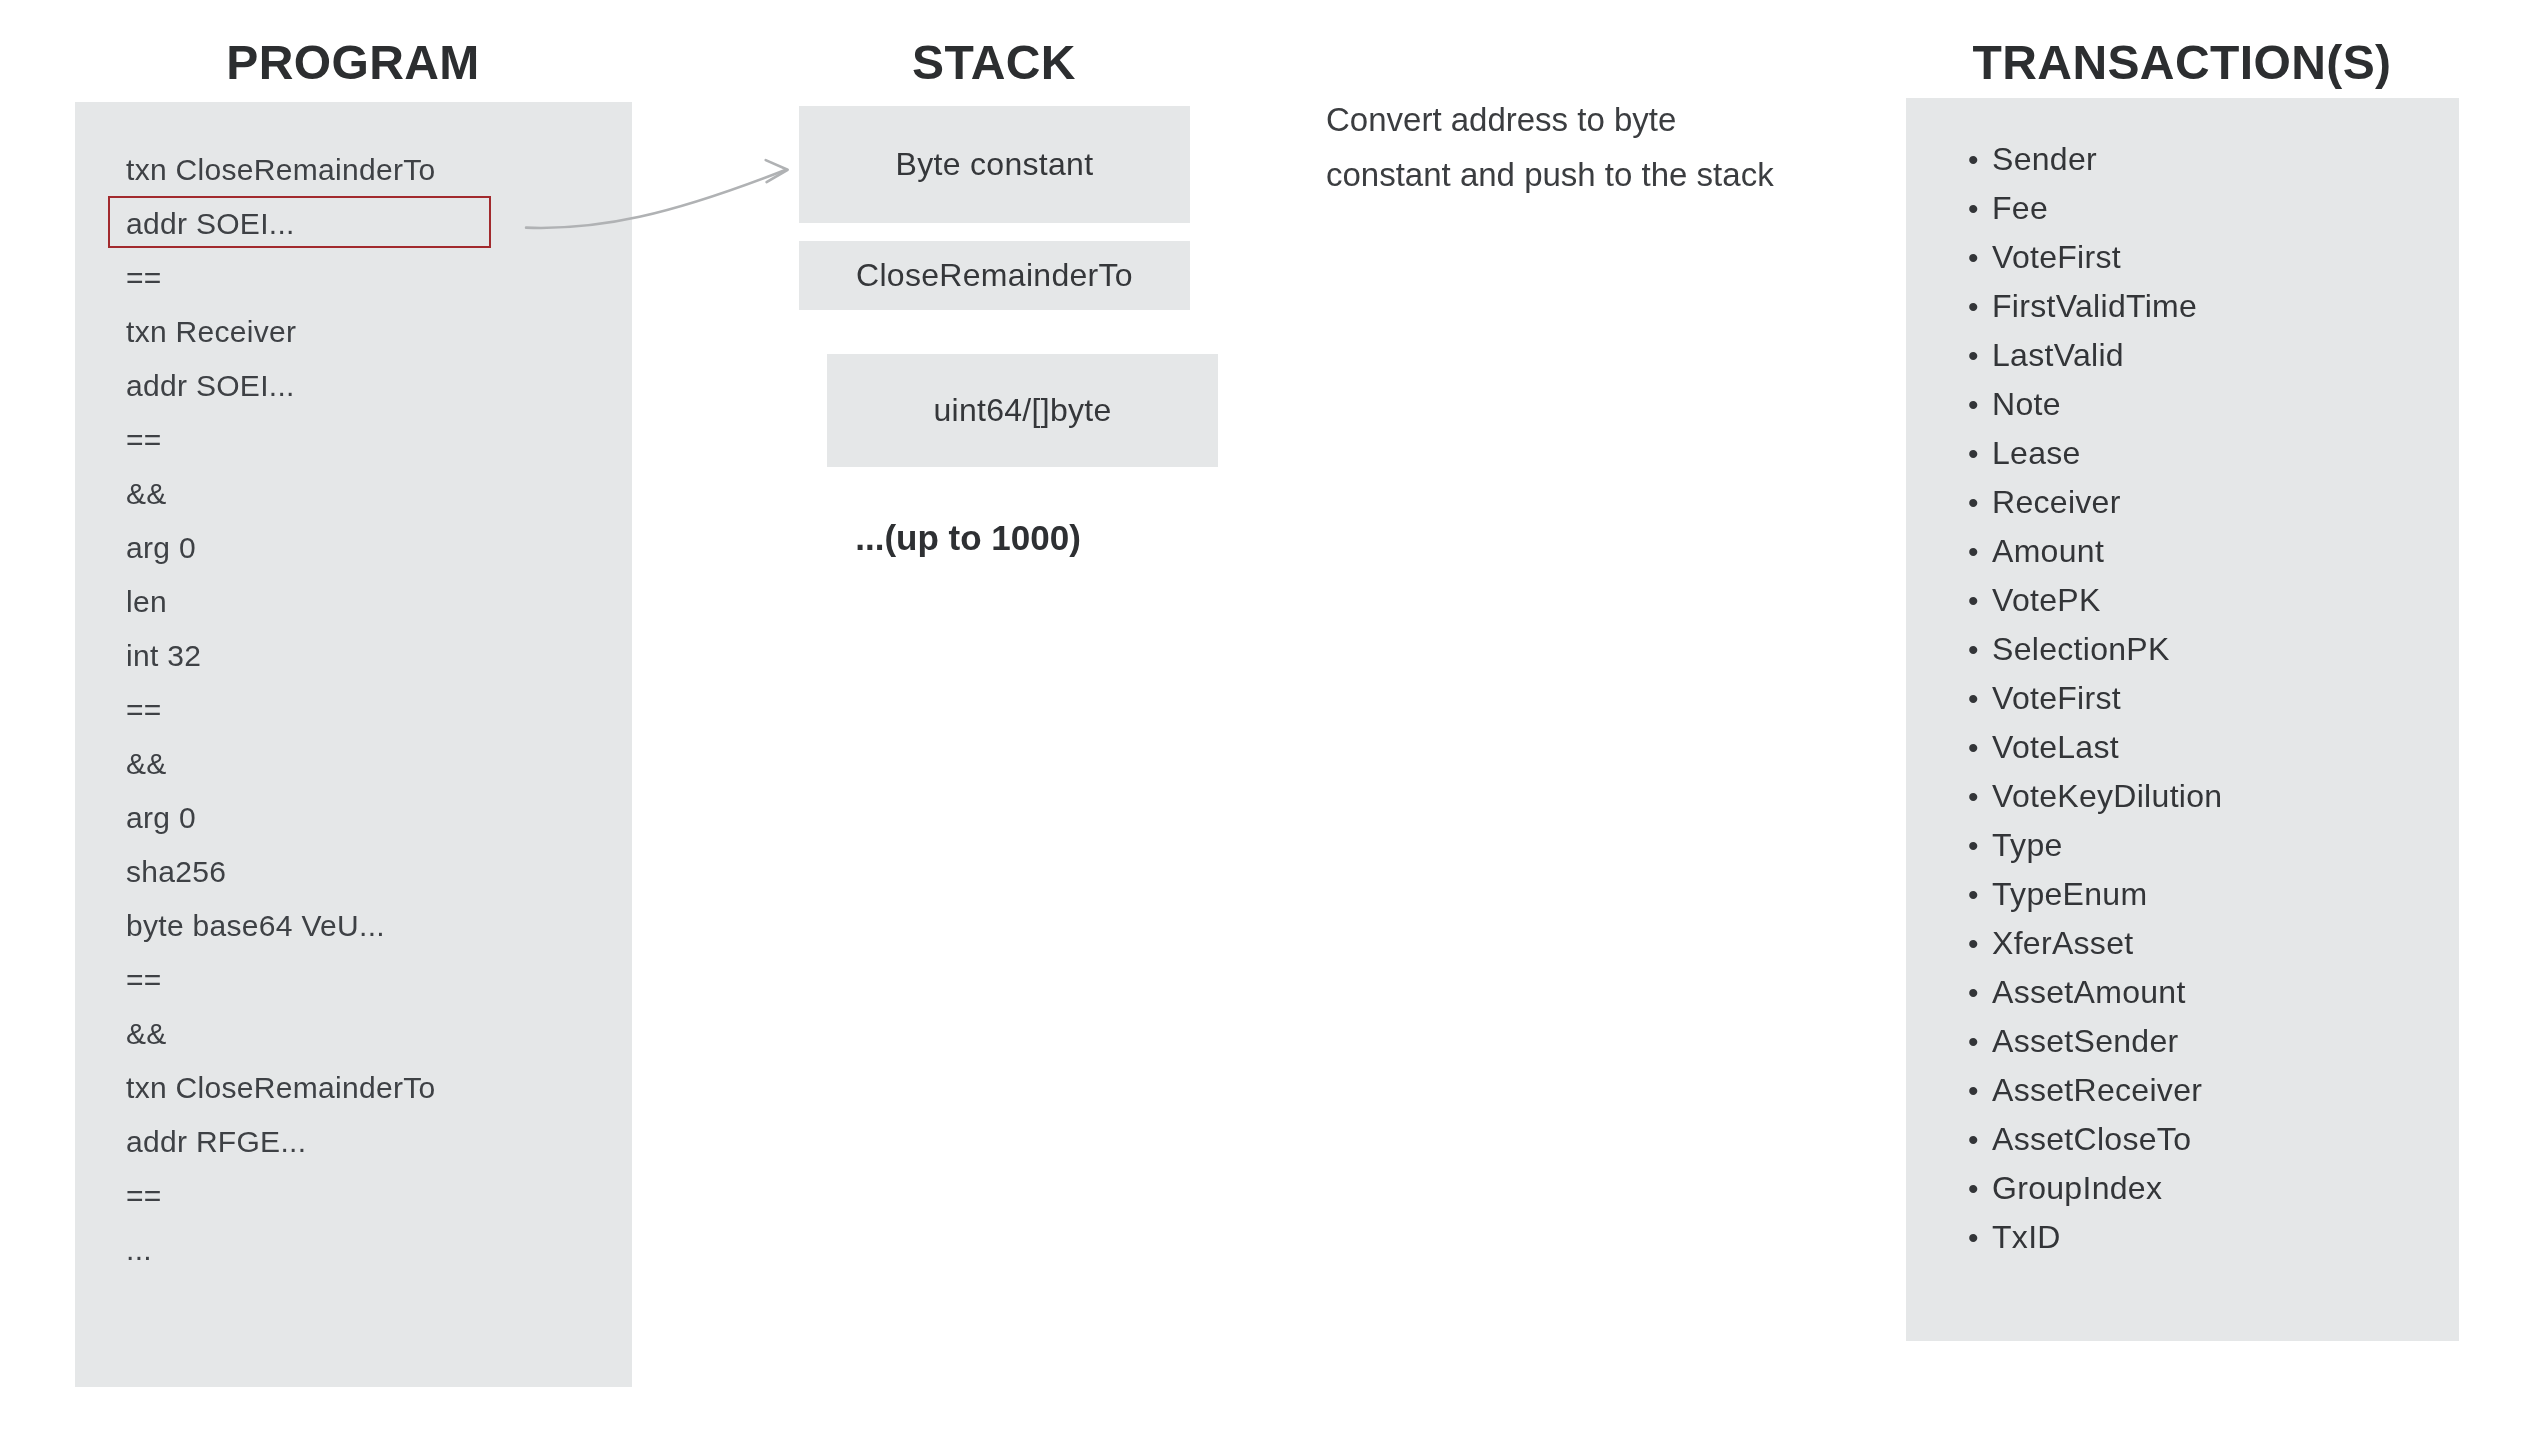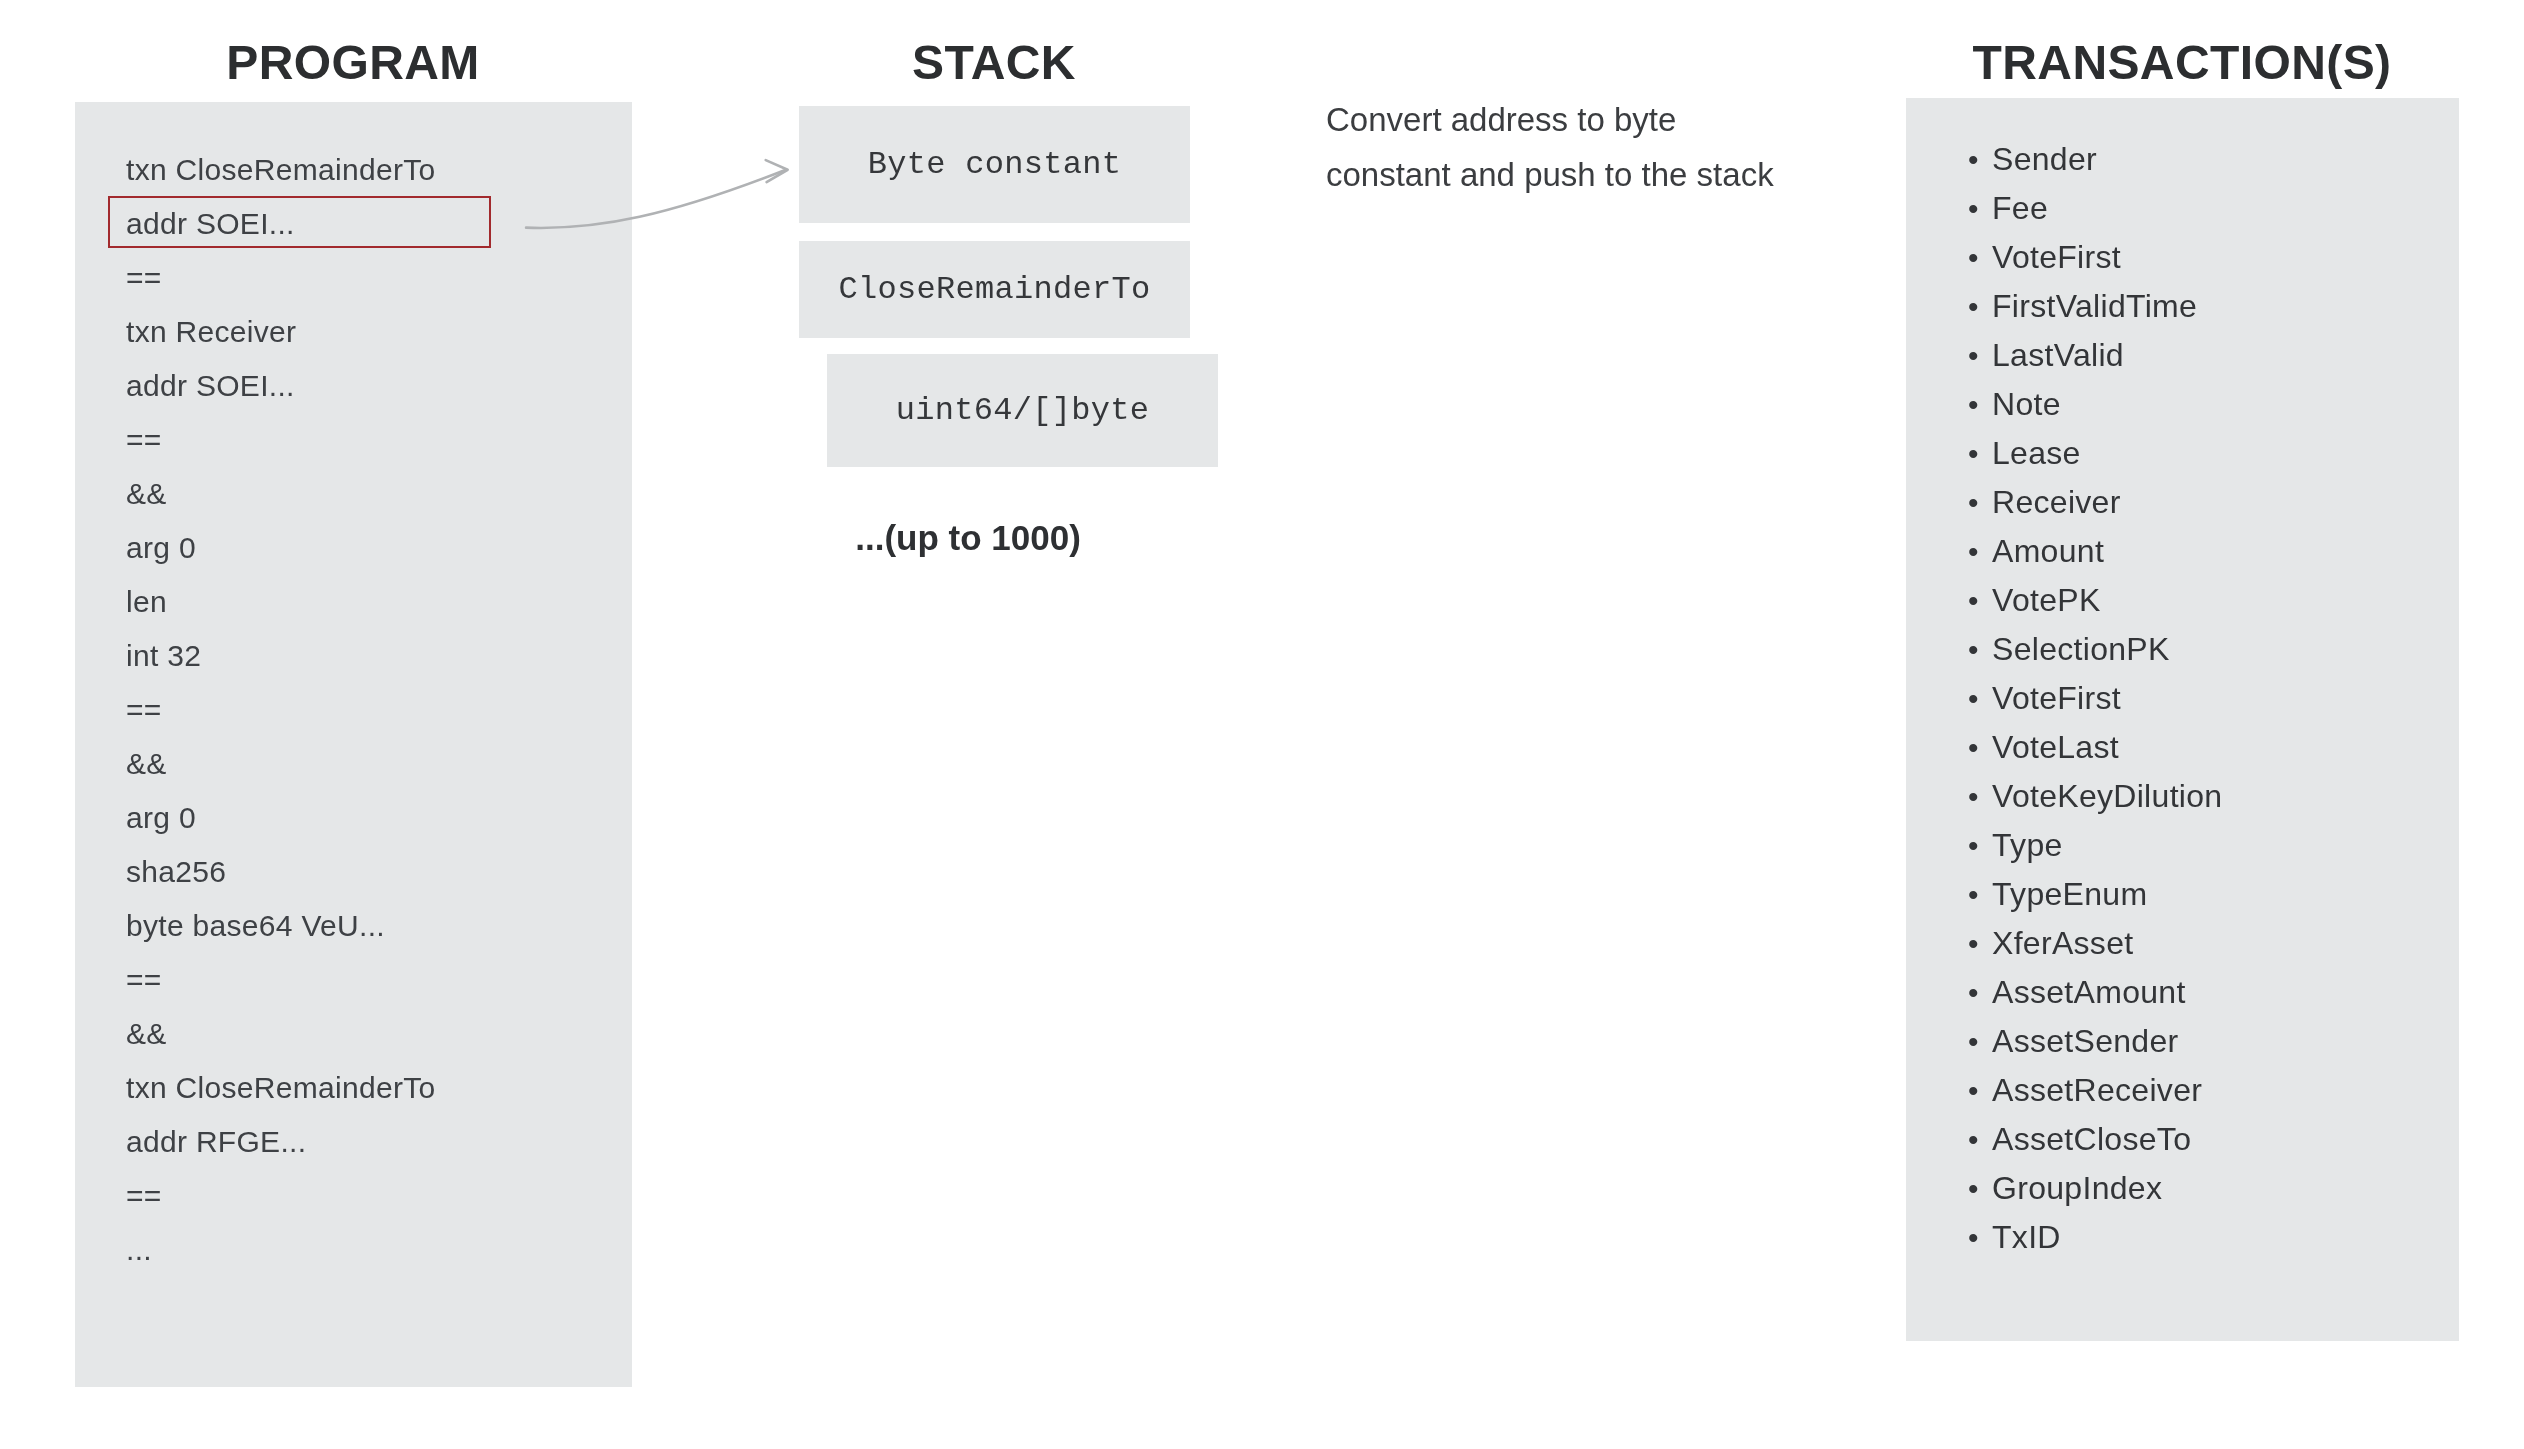--- a/index.html
+++ b/index.html
@@ -64,24 +64,23 @@
     position: absolute;
     left: 799px;
     width: 391px;
     background: #e5e7e8;
     display: flex;
     align-items: center;
     justify-content: center;
     font-size: 32px;
     color: #35373a;
     letter-spacing: 0.3px;
-    font-family: Liberation Mono, monospace;
   }
   #stack-box-0 { top: 106px; height: 117px; }
-  #stack-box-1 { top: 241px; height: 97px; }
+  #stack-box-1 { top: 241px; height: 69px; }
   #stack-box-2 { top: 354px; height: 113px; margin-left: 28px; }
   #stack-note {
     position: absolute;
     left: 968px;
     top: 498px;
     transform: translateX(-50%);
     font-size: 35px;
     font-weight: bold;
     color: #2e3033;
     white-space: nowrap;

